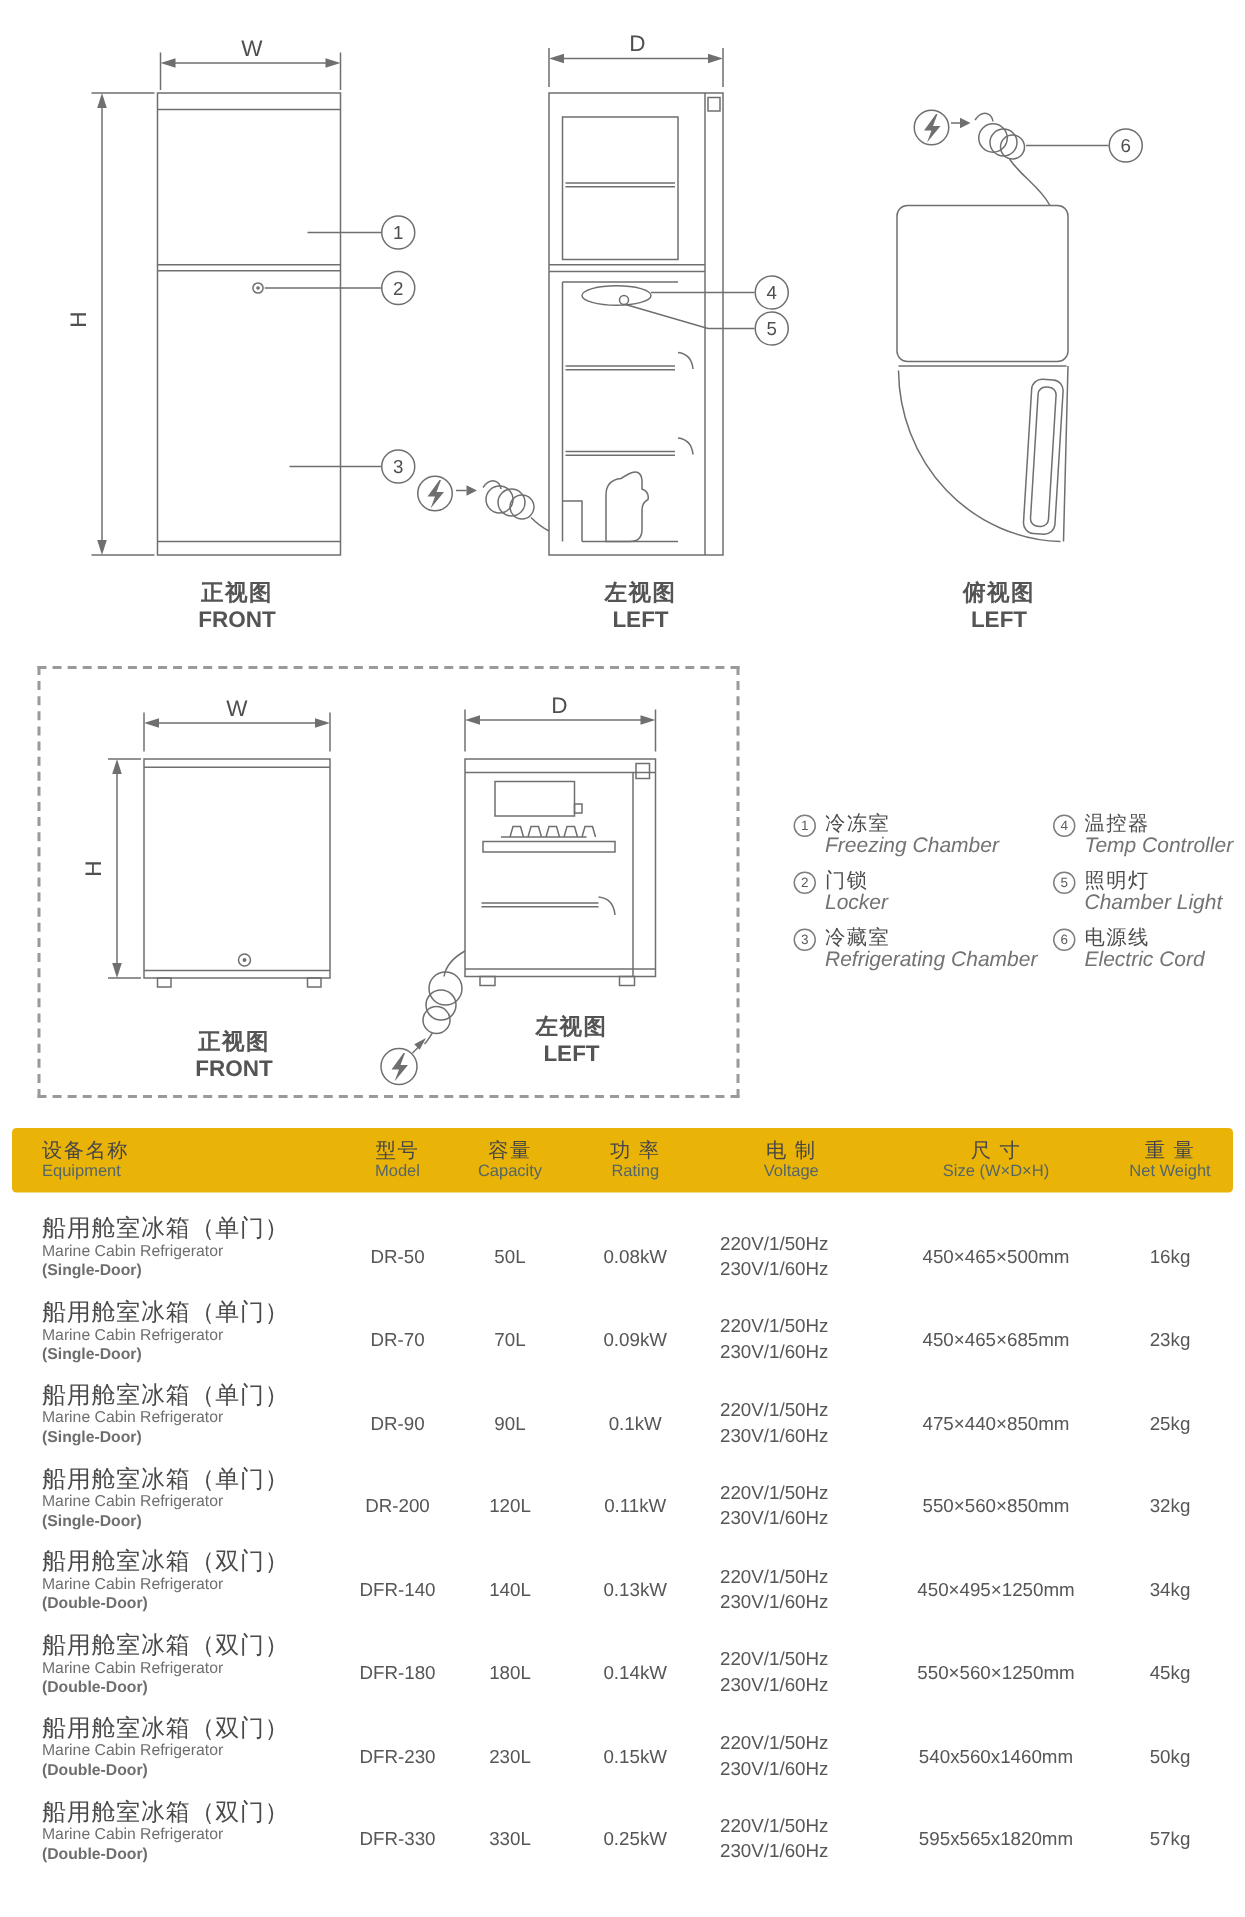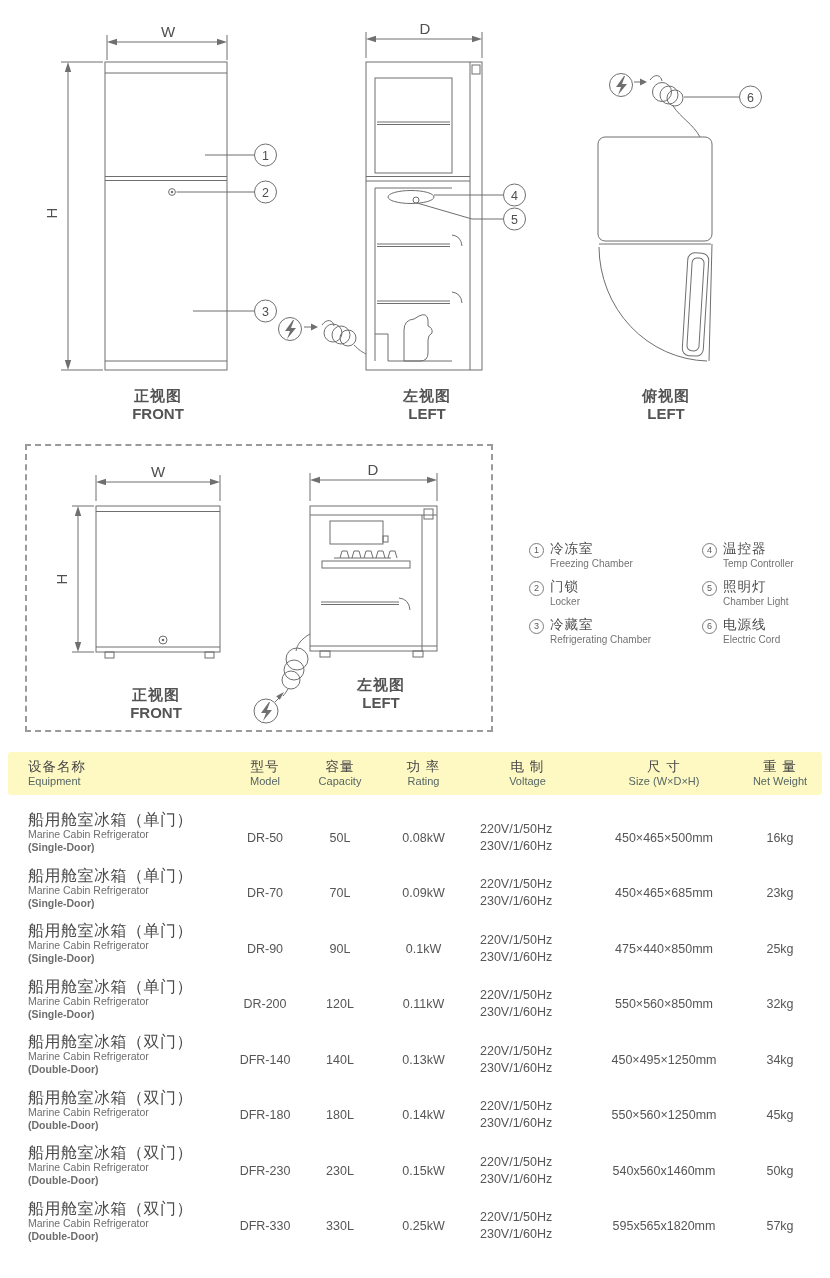--- a/index.html
+++ b/index.html
@@ -17,25 +17,25 @@
   .dashed{position:absolute;left:25px;top:444px;width:468px;height:288px;border:2px dashed #9a9a9a;box-sizing:border-box;}
 
   
   .legend{position:absolute;left:529px;top:541px;width:300px;display:grid;
           grid-template-columns:173px 1fr;grid-template-rows:repeat(3,38px);grid-auto-flow:column;}
   .lg-item{display:flex;align-items:flex-start;}
   .lg-num{flex:0 0 13px;height:13px;border:1px solid #7e7e7e;border-radius:50%;
           font-size:9px;line-height:13px;text-align:center;color:#5a5a5a;margin:2px 6px 0 0;}
   .lg-texts{display:flex;flex-direction:column;}
   .lg-cn{font-size:13.5px;color:#4d4d4d;line-height:16px;letter-spacing:1px;}
-  .lg-en{font-size:10px;color:#737373;line-height:13px;}
+  .lg-en{font-size:14px;color:#737373;line-height:13px;font-style:italic;}
 
   
   .spec{position:absolute;left:0;top:752px;width:830px;}
-  .thead{margin:0 8px;height:43px;background:#fef9c3;border-radius:3px;display:grid;
+  .thead{margin:0 8px;height:43px;background:#eab308;border-radius:3px;display:grid;
          grid-template-columns:224px 66px 84px 83px 125px 148px 84px;align-items:center;}
   .th{text-align:center;}
   .th .h-cn{font-size:13.5px;color:#464646;letter-spacing:1px;line-height:16px;}
   .th .h-en{font-size:11px;color:#566;line-height:13px;}
   .th.left{text-align:left;padding-left:20px;}
   .tbody{margin:15px 8px 0;}
   .trow{display:grid;grid-template-columns:224px 66px 84px 83px 125px 148px 84px;
         height:55px;align-items:center;margin-bottom:0.5px;}
   .c{text-align:center;font-size:12.5px;color:#565656;}
   .c-equip{text-align:left;padding-left:20px;align-self:start;padding-top:2px;}

